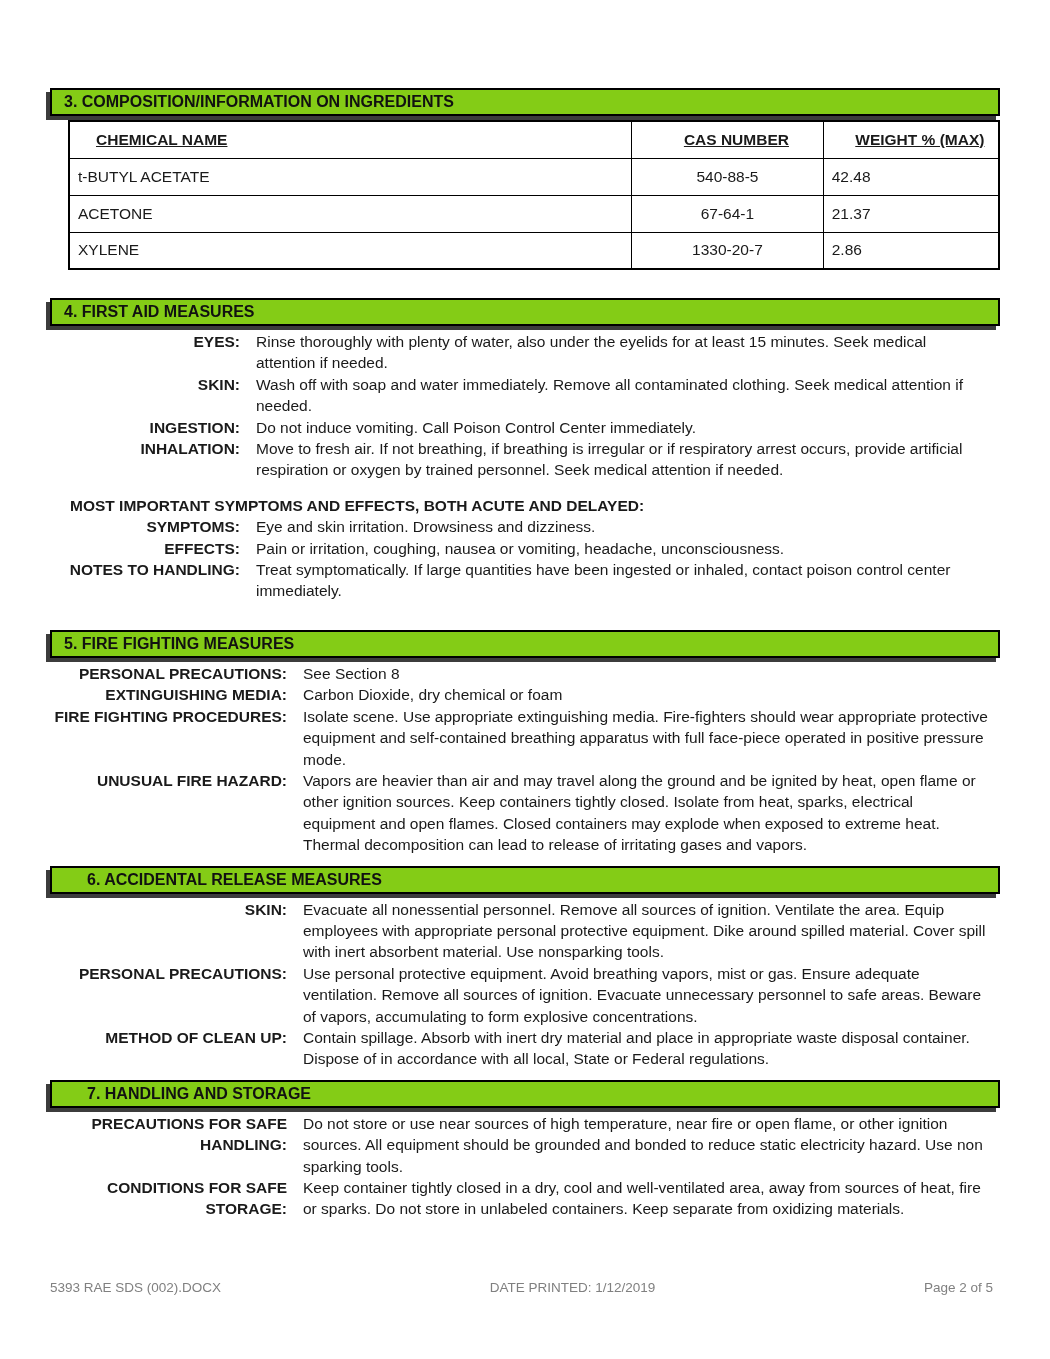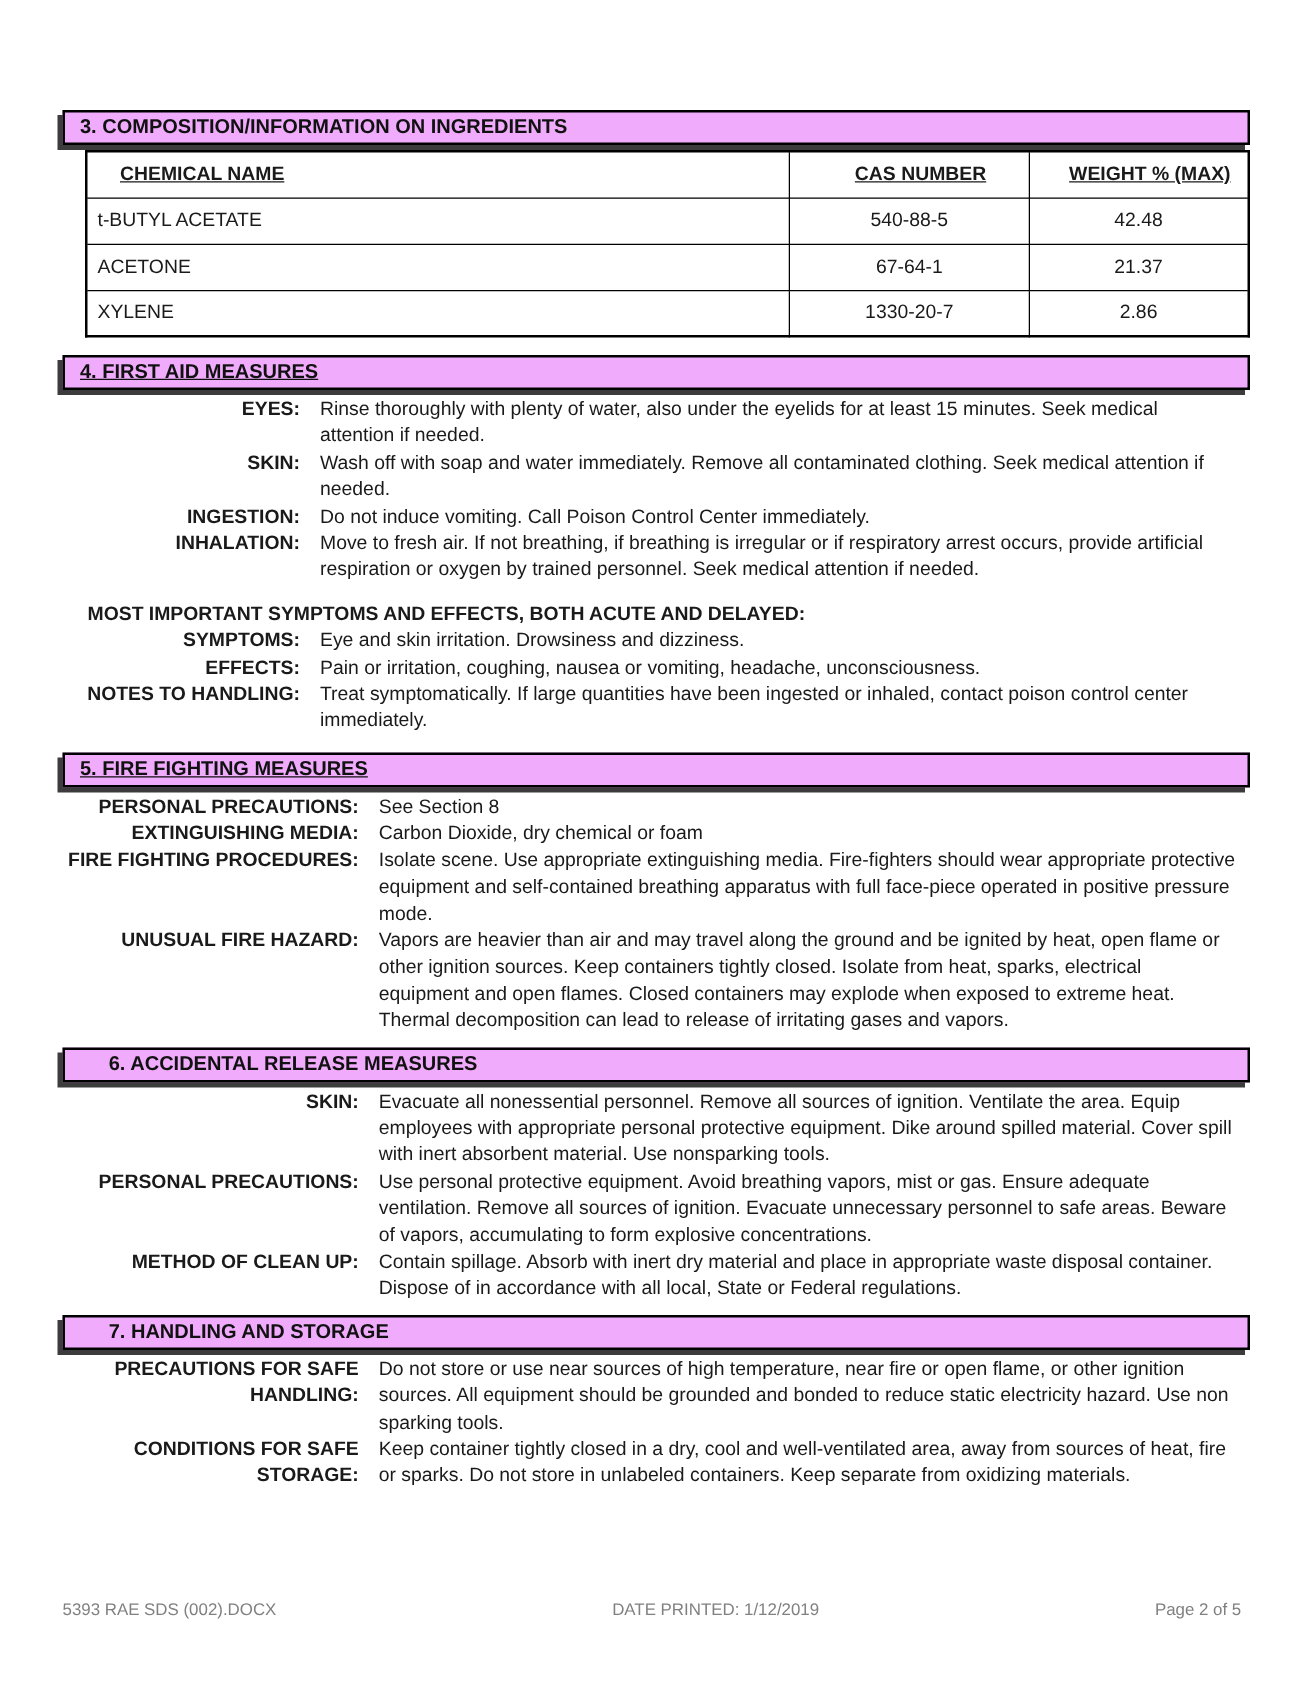--- a/index.html
+++ b/index.html
@@ -9,21 +9,21 @@
     width:1050px; height:1359px;
     background:#ffffff;
     font-family:"Liberation Sans", sans-serif;
     color:#1a1a1a;
     overflow:hidden;
   }
   .content { position:absolute; left:50px; top:88px; width:950px; }
 
   
   .sec-header {
-    background:#f0abfc;
+    background:#84cc16;
     border:2px solid #000000;
     box-shadow:-4px 4px 0 #3c3c3c;
     font-weight:bold;
     font-size:16px;
     line-height:20px;
     padding:2px 8px 2px 12px;
     color:#111111;
   }
 
   
@@ -38,21 +38,21 @@
     border:1.5px solid #000;
     height:37px;
     font-size:15.5px;
     padding:0 8px;
     vertical-align:middle;
   }
   table.ing th { font-weight:bold; text-align:left;padding-left:26px; }
   table.ing th u { text-decoration:underline; }
   .col-name { width:60.5%; }
   .col-cas  { width:20.6%; text-align:center; }
-  .col-wt   { width:18.9%; text-align:center; }
+  .col-wt   { width:18.9%; }
   table.ing th.col-cas, table.ing th.col-wt { text-align:center; }
 
   
   .items { margin-top:5px; }
   .item { display:flex; align-items:flex-start; }
   .lbl {
     flex:0 0 auto;
     font-weight:bold;
     text-align:right;
     font-size:15.5px;
@@ -66,21 +66,21 @@
     line-height:21.4px;
     margin-left:16px;
     padding-right:12px;
   }
   .sub-heading {
     font-weight:bold;
     font-size:15.5px;
     line-height:21.4px;
     margin:14px 0 0 20px;
   }
-  .gap-sec { margin-top:14px;text-decoration:underline; }
+  .gap-sec { margin-top:28px; }
   .gap-sm  { margin-top:10px;padding-left:35px; }
 
   
   .footer {
     position:absolute;
     left:50px; right:57px; top:1280px;
     display:flex;
     justify-content:space-between;
     font-size:13.5px;
     color:#808080;

